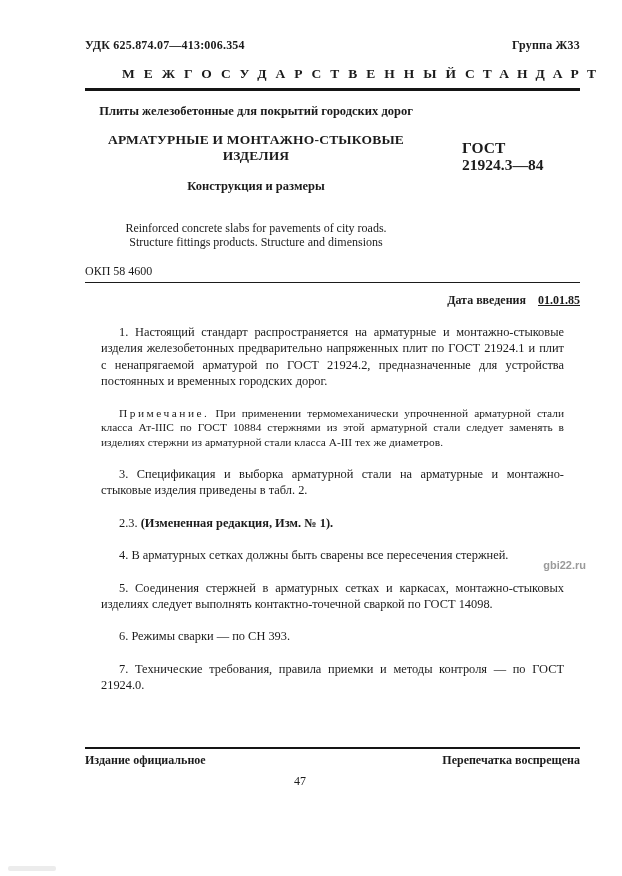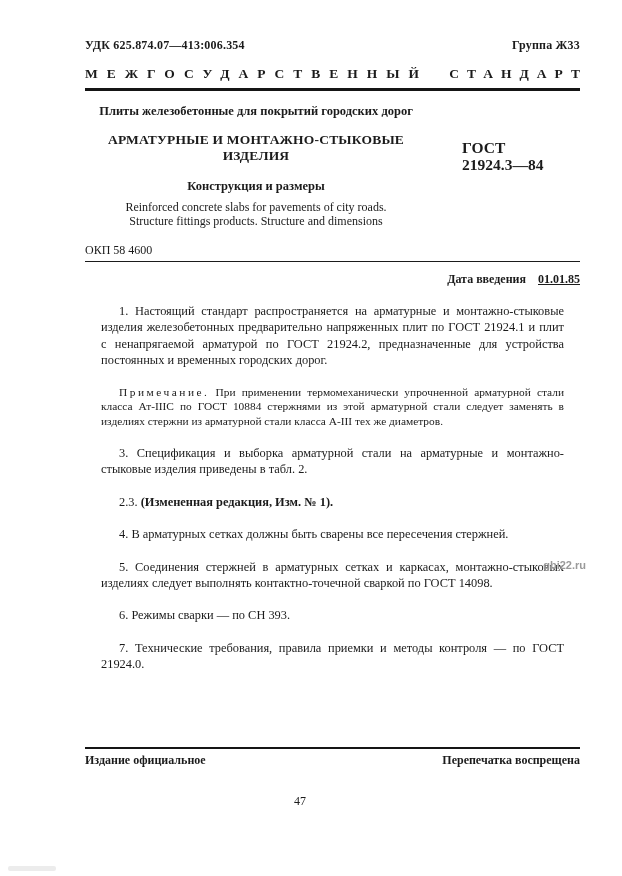--- a/index.html
+++ b/index.html
@@ -29,33 +29,34 @@
   }
 
   
   .standard-line {
     display: flex;
     justify-content: space-between;
     font-weight: 700;
     font-size: 13.5px;
     margin-top: 13px;
     white-space: nowrap;
+    margin-left: 37px;
   }
   .standard-line .w1 { letter-spacing: 9px; }
   .standard-line .w2 { letter-spacing: 8px; margin-right: -8px; }
 
   .thick-rule { border: none; border-top: 3px solid #151515; margin: 6px 0 0 0; }
 
   
   .title-section { display: flex; margin-top: 13px; gap: 31px; }
   .titles { flex: 1; text-align: center; padding-right: 4px; }
   .doc-subject  { font-weight: 700; font-size: 12.5px; }
   .doc-title    { font-weight: 700; font-size: 13.5px; margin-top: 13px; letter-spacing: .2px; }
   .doc-subtitle { font-weight: 700; font-size: 12.5px; margin-top: 15px; }
-  .doc-title-en { font-size: 12px; margin-top: 7px; line-height: 13.5px; }
+  .doc-title-en { font-size: 12px; margin-top: 28px; line-height: 13.5px; }
   .gost-block {
     width: 118px;
     font-weight: 700;
     font-size: 15.5px;
     line-height: 17px;
     padding-top: 35px;
   }
 
   .okp-row { font-size: 12px; margin-top: 15px; }
   .thin-rule { border: none; border-top: 1.5px solid #1b1b1b; margin: 3px 0 0 0; }
@@ -114,21 +115,21 @@
     top: 753px;
     display: flex;
     justify-content: space-between;
     font-weight: 700;
     font-size: 12px;
   }
   .page-number {
     position: absolute;
     left: 0;
     right: 22px;
-    top: 794px;
+    top: 774px;
     text-align: center;
     font-size: 12px;
   }
 
   
   .corner-smudge {
     position: absolute;
     left: 8px;
     bottom: 5px;
     width: 48px;

